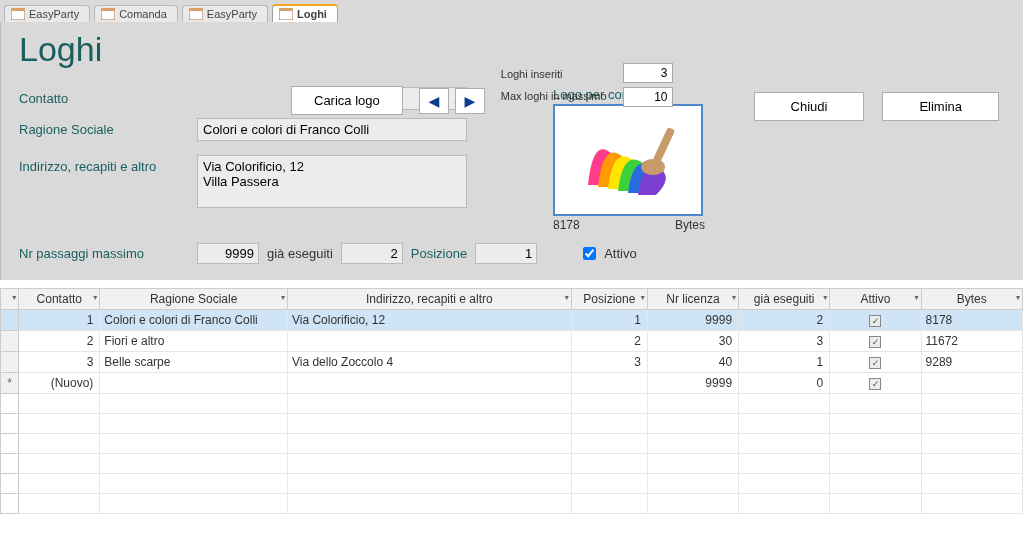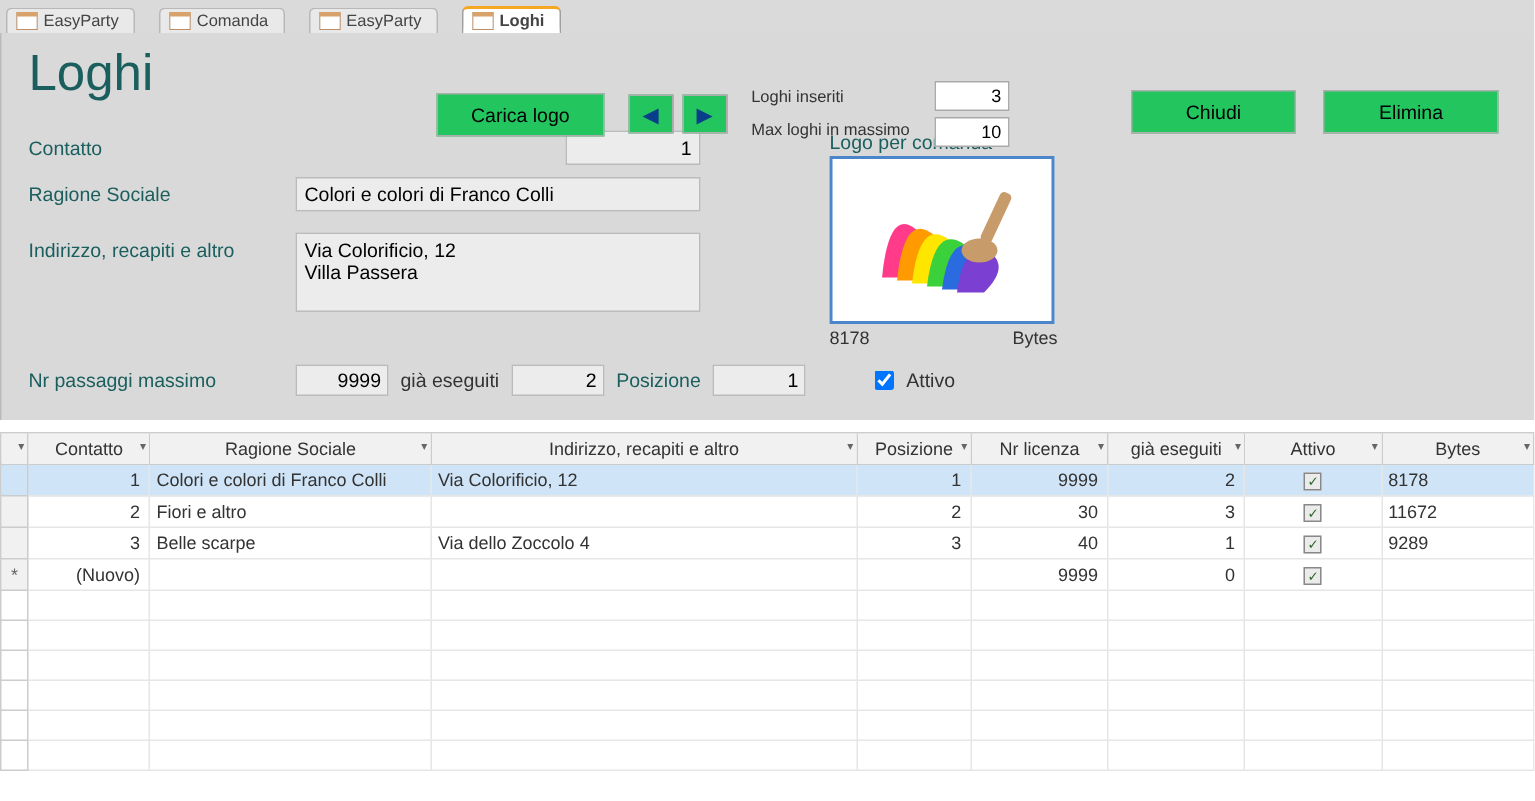--- a/index.html
+++ b/index.html
@@ -13,21 +13,21 @@
     overflow: hidden;
   }
 
   
   .tabbar {
     height: 22px;
     background: #dadada;
     display: flex;
     align-items: flex-end;
     padding-left: 4px;
-    gap: 16px;
+    gap: 4px;
   }
   .tab {
     display: flex;
     align-items: center;
     gap: 4px;
     padding: 2px 10px 2px 6px;
     background: #e9e9e9;
     border: 1px solid #b8b8b8;
     border-bottom: none;
     border-radius: 4px 4px 0 0;
@@ -65,25 +65,26 @@
 
   .toprow {
     position: absolute;
     top: 32px;
     left: 290px;
     display: flex;
     align-items: center;
     gap: 16px;
   }
   .btn {
-    background: #22c55e;
+    background: #ffffff;
     border: 1px solid #adadad;
     padding: 6px 22px;
     font-size: 13px;
     cursor: pointer;
+    margin-top: 32px;
   }
   .navbtn {
     width: 30px;
     padding: 4px 0;
     text-align: center;
     font-size: 14px;
     color: #0b3e8a;
   }
   .navpair { display: flex; gap: 6px; }
 

